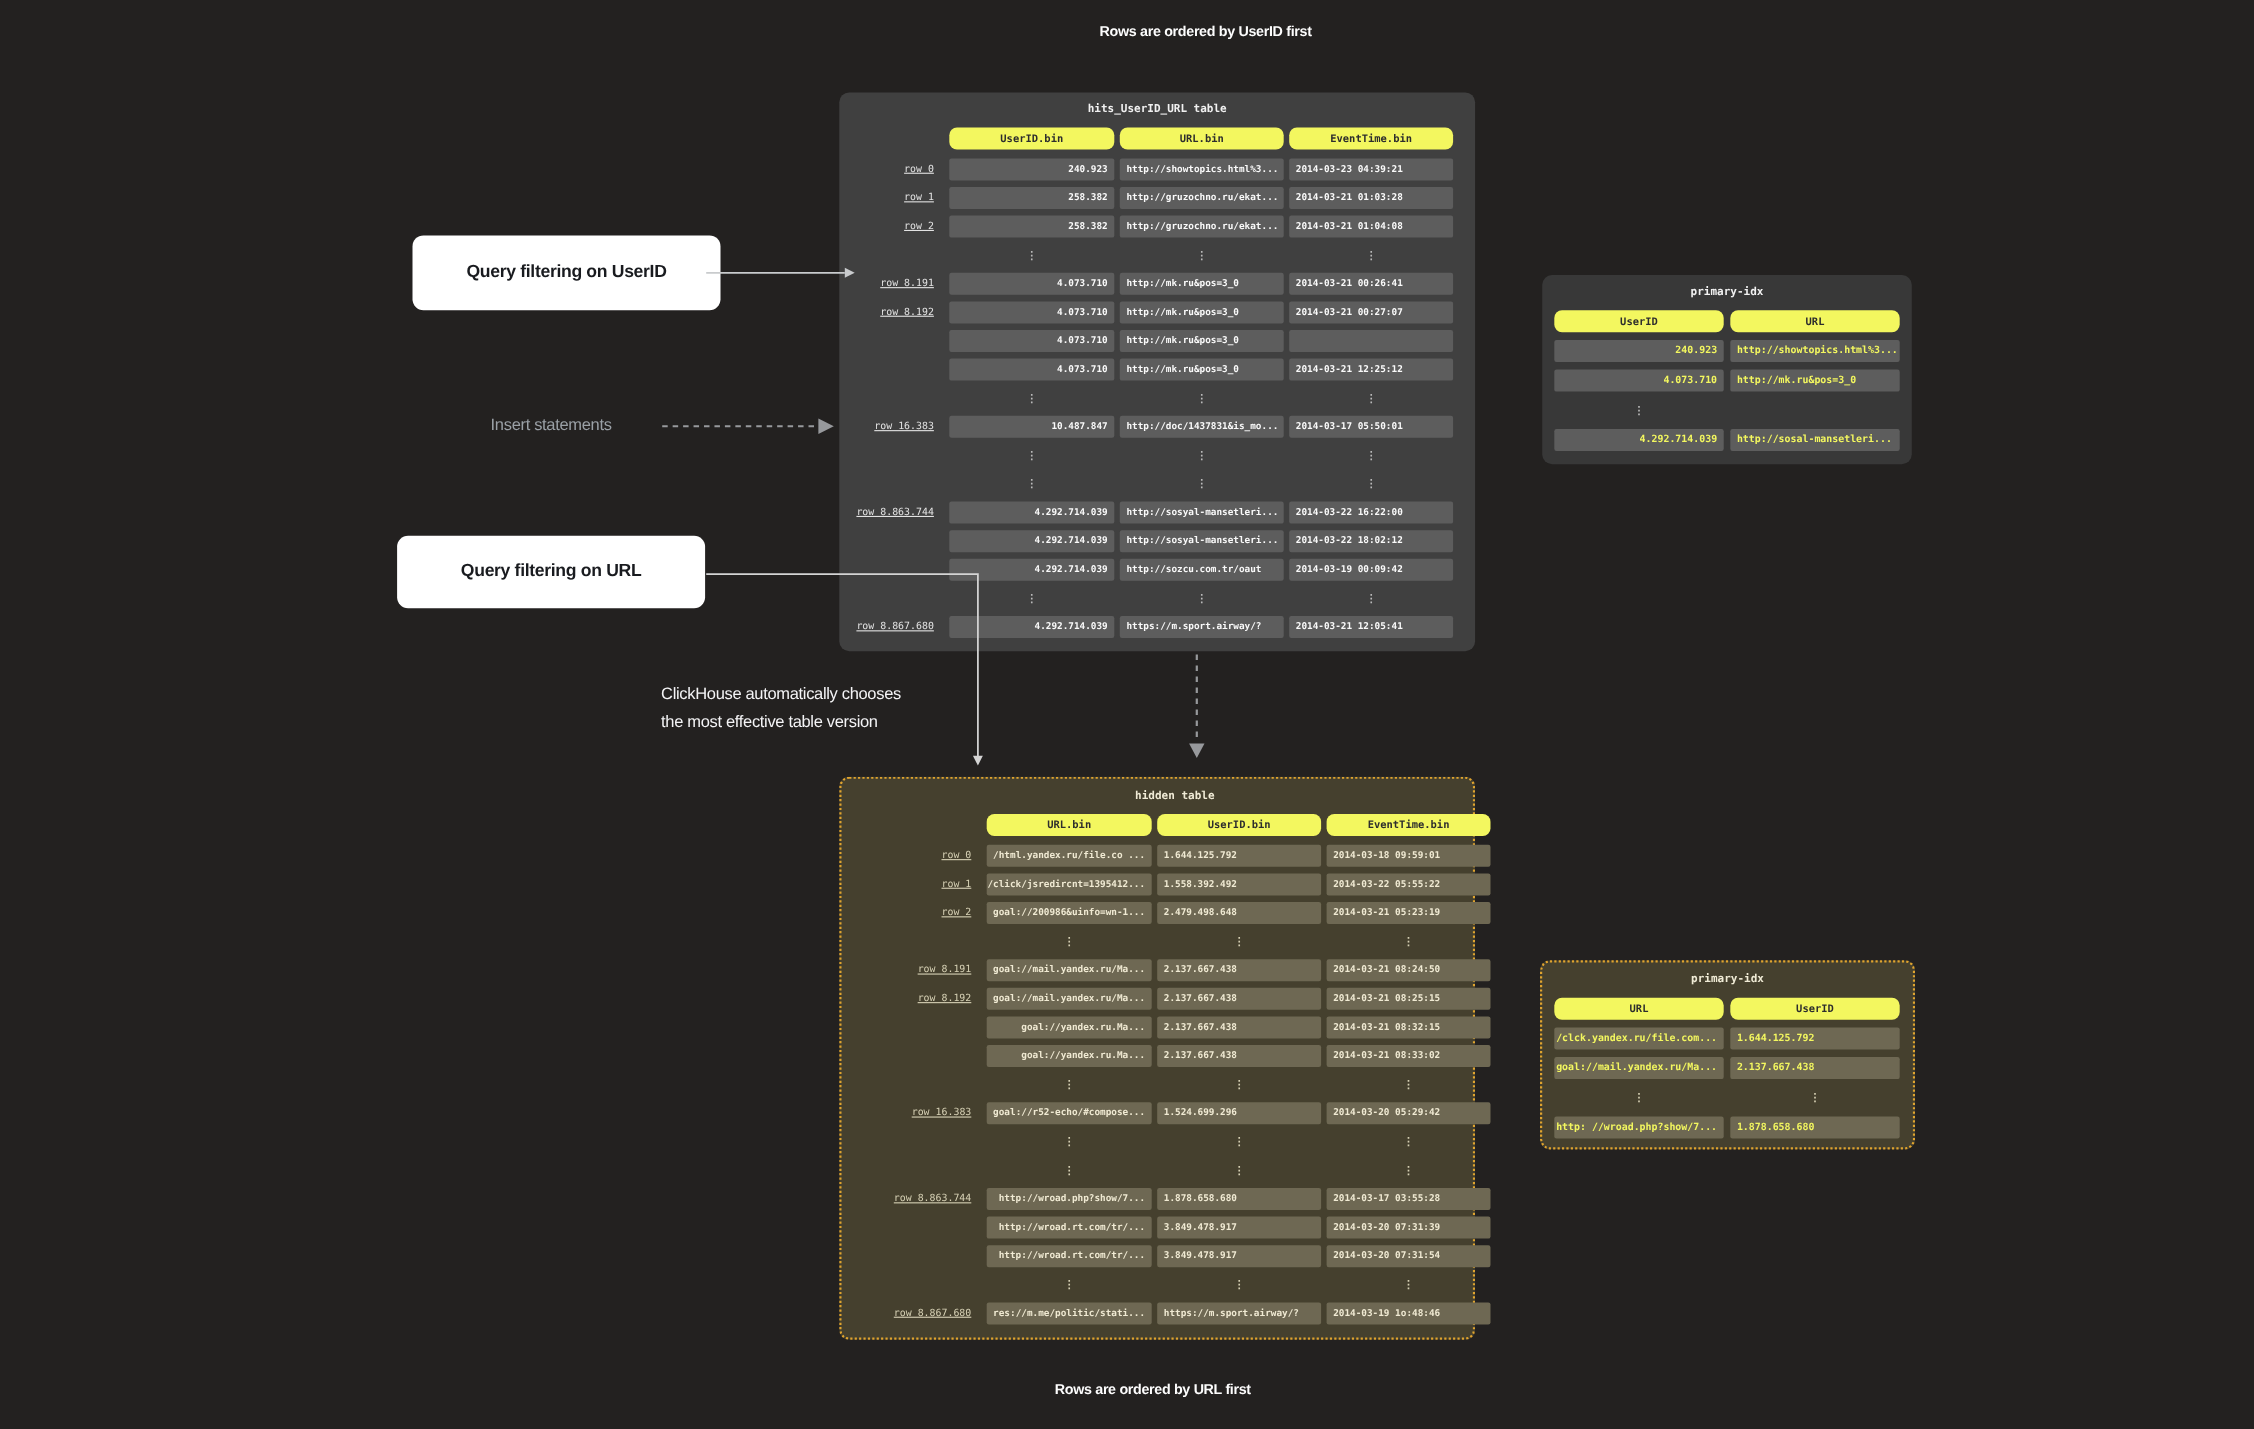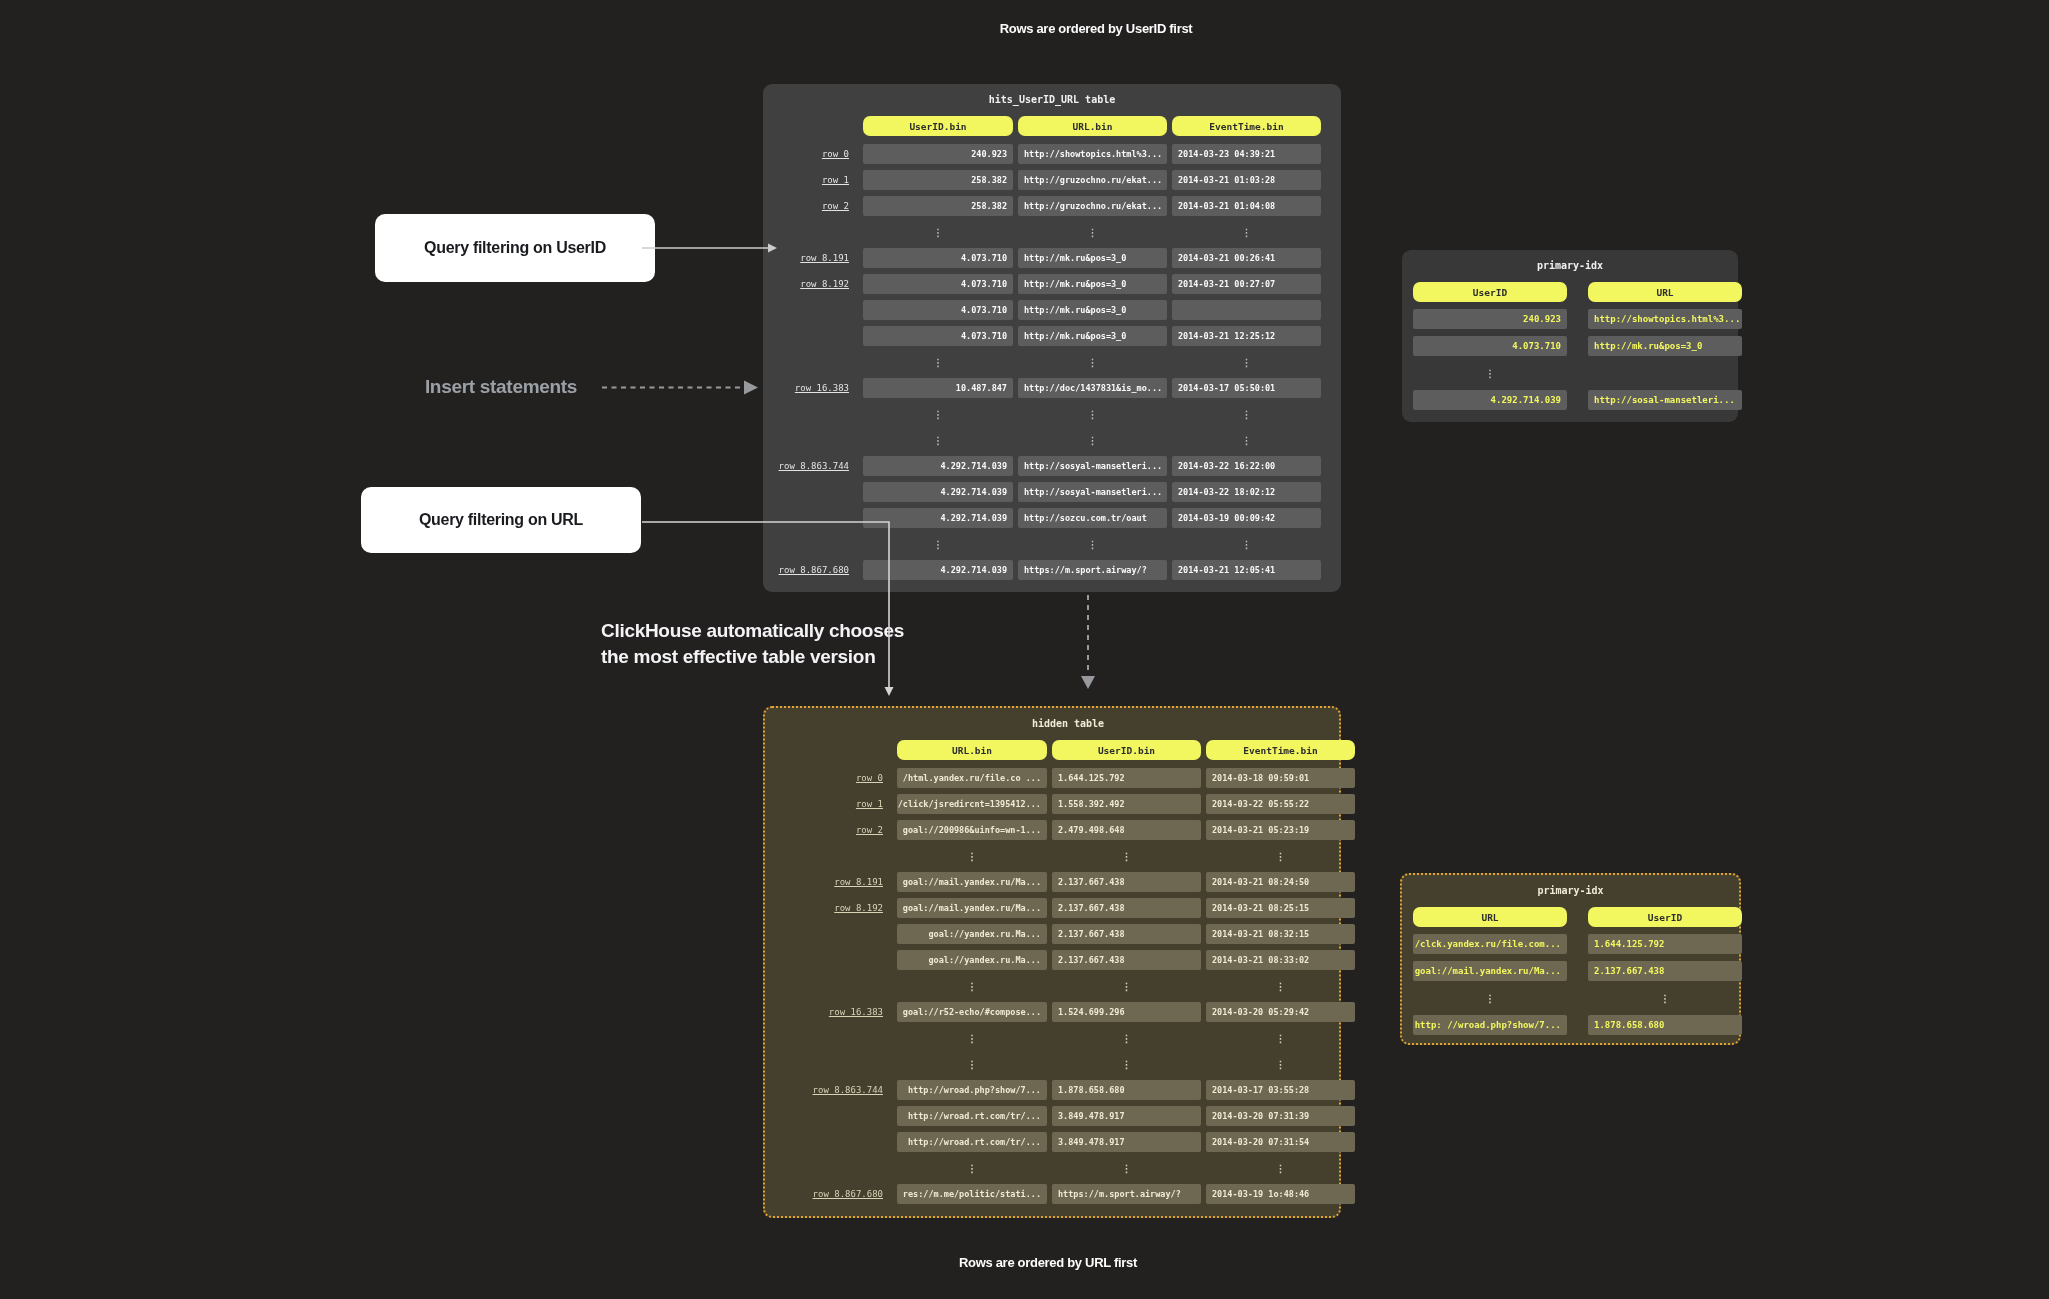--- a/index.html
+++ b/index.html
@@ -16,21 +16,21 @@
 
   .ttitle {
     text-align:center; font:bold 10px "DejaVu Sans Mono", monospace;
     color:#f1f1f1; line-height:14px; padding-top:9px; margin-bottom:9px;
   }
   .olive .ttitle { color:#f0ebd6; }
 
   
   .trow { display:grid; column-gap:5px; height:20px; margin-bottom:6px; }
   .t-big .trow { grid-template-columns:90px 150px 149px 149px; padding-left:5px; }
-  .t-idx .trow { grid-template-columns:154px 154px; column-gap:21px; padding-left:11px; margin-bottom:7px; }
+  .t-idx .trow { grid-template-columns:154px 154px; column-gap:6px; padding-left:11px; margin-bottom:7px; }
   .trow.thead { margin-bottom:8px; }
   .t-idx .trow.thead { margin-bottom:7px; }
 
   .hbtn {
     background:#f3f75f; border-radius:7px; color:#2d2d2d;
     font:bold 9.5px "DejaVu Sans Mono", monospace;
     display:flex; align-items:center; justify-content:center; white-space:nowrap;
   }
   .cell {
     background:#5d5d5d; border-radius:2px; color:#fafafa;
@@ -56,21 +56,21 @@
   
   .big-title {
     position:absolute; width:520px; transform:translateX(-50%);
     text-align:center; font-weight:bold; font-size:13px; letter-spacing:-0.3px; color:#fdfdfd;
   }
   .wbox {
     position:absolute; background:#ffffff; border-radius:10px;
     display:flex; align-items:center; justify-content:center;
     font-weight:bold; font-size:16px; letter-spacing:-0.3px; color:#191b1f;
   }
-  .ann { position:absolute; font-weight:bold; font-size:19px; letter-spacing:-0.3px; line-height:26px; }
+  .ann { position:absolute; font-weight:normal; font-size:15px; letter-spacing:-0.3px; line-height:26px; }
   .ann.white { color:#f4f4f6;margin-left:16px; }
   .ann.gray  { color:#9aa0a6; }
   .ann.center { text-align:center; }
 
   .arrows { position:absolute; left:0; top:0; pointer-events:none; }
 </style>
 </head>
 <body>
 
 <div class="canvas">

